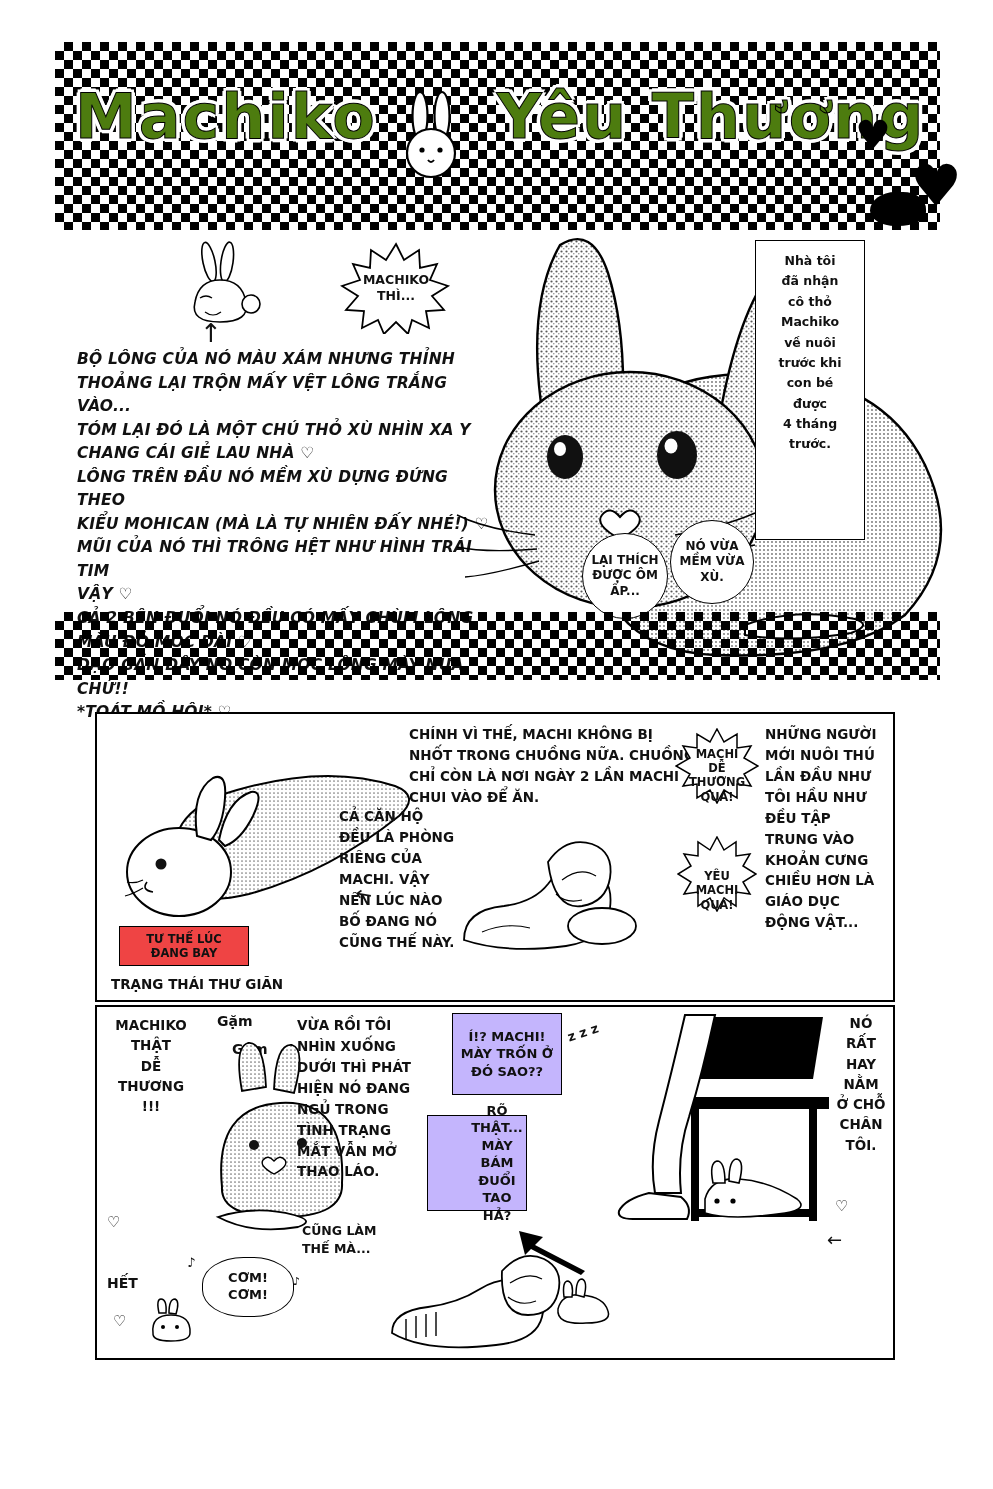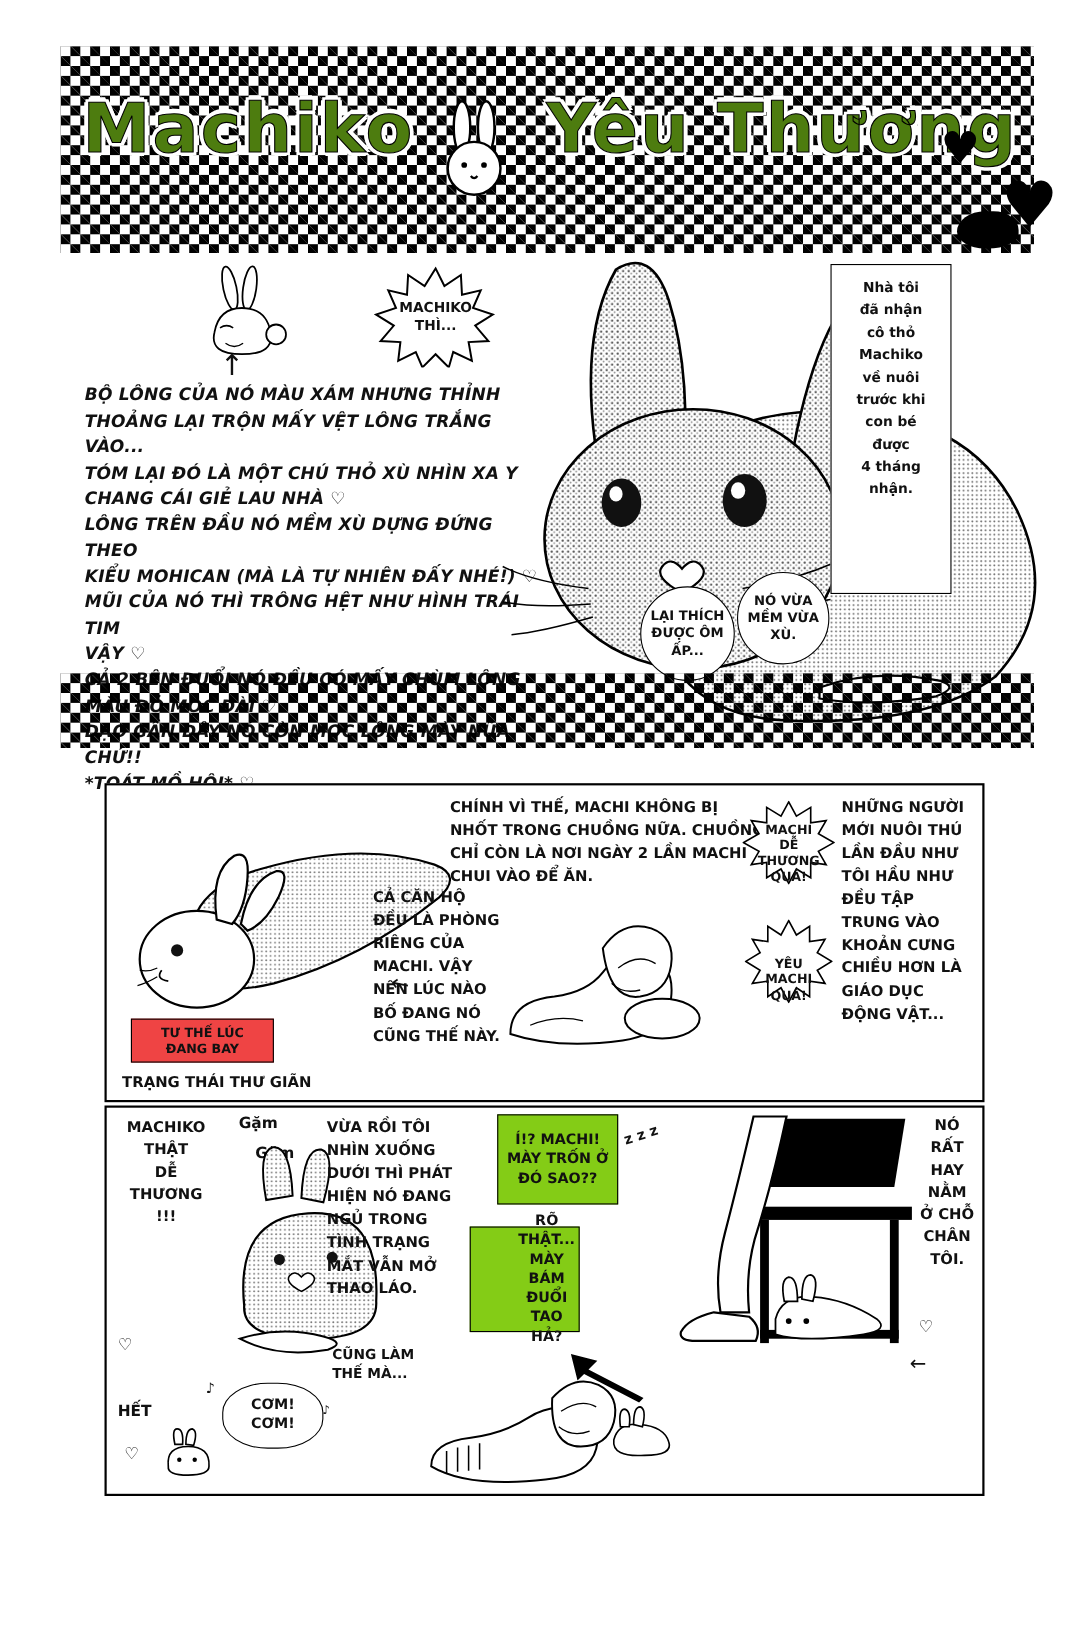--- a/index.html
+++ b/index.html
@@ -144,21 +144,21 @@
   .gat1{position:absolute;left:120px;top:6px;font-size:14px;font-weight:bold;}
   .gat2{position:absolute;left:135px;top:34px;font-size:14px;font-weight:bold;}
   .bot-bunny{position:absolute;left:85px;top:30px;width:190px;height:210px;}
 
   .bot-text-1{
     position:absolute;left:200px;top:8px;width:130px;
     font-size:13.5px;line-height:1.55;font-weight:bold;
   }
 
   .bub-rect{
-    position:absolute;border:1.8px solid #000;background:#84cc16;
+    position:absolute;border:1.8px solid #000;background:#c4b5fd;
     box-sizing:border-box;display:flex;align-items:center;justify-content:center;
     text-align:center;font-size:13px;font-weight:bold;line-height:1.35;
   }
   .bub-c{left:355px;top:6px;width:110px;height:82px;}
   .bub-d{left:330px;top:108px;width:100px;height:96px;}
 
   .zzz{position:absolute;left:470px;top:18px;font-size:13px;font-weight:bold;transform:rotate(-18deg);}
 
   .bot-legs{position:absolute;left:490px;top:4px;width:250px;height:230px;}
 
@@ -307,21 +307,21 @@
     <div class="note-box">
       <div>Nhà tôi</div>
       <div>đã nhận</div>
       <div>cô thỏ</div>
       <div>Machiko</div>
       <div>về nuôi</div>
       <div>trước khi</div>
       <div>con bé</div>
       <div>được</div>
       <div>4 tháng</div>
-      <div>nhận.</div>
+      <div>trước.</div>
     </div>
 
     <div class="bub-round bub-a">LẠI THÍCH ĐƯỢC ÔM ẤP...</div>
     <div class="bub-round bub-b">NÓ VỪA MỀM VỪA XÙ.</div>
   </div>
 
   <div class="bottom-tone tone-check"></div>
 
   <div class="panel-mid">
     <div class="mid-bunny">

